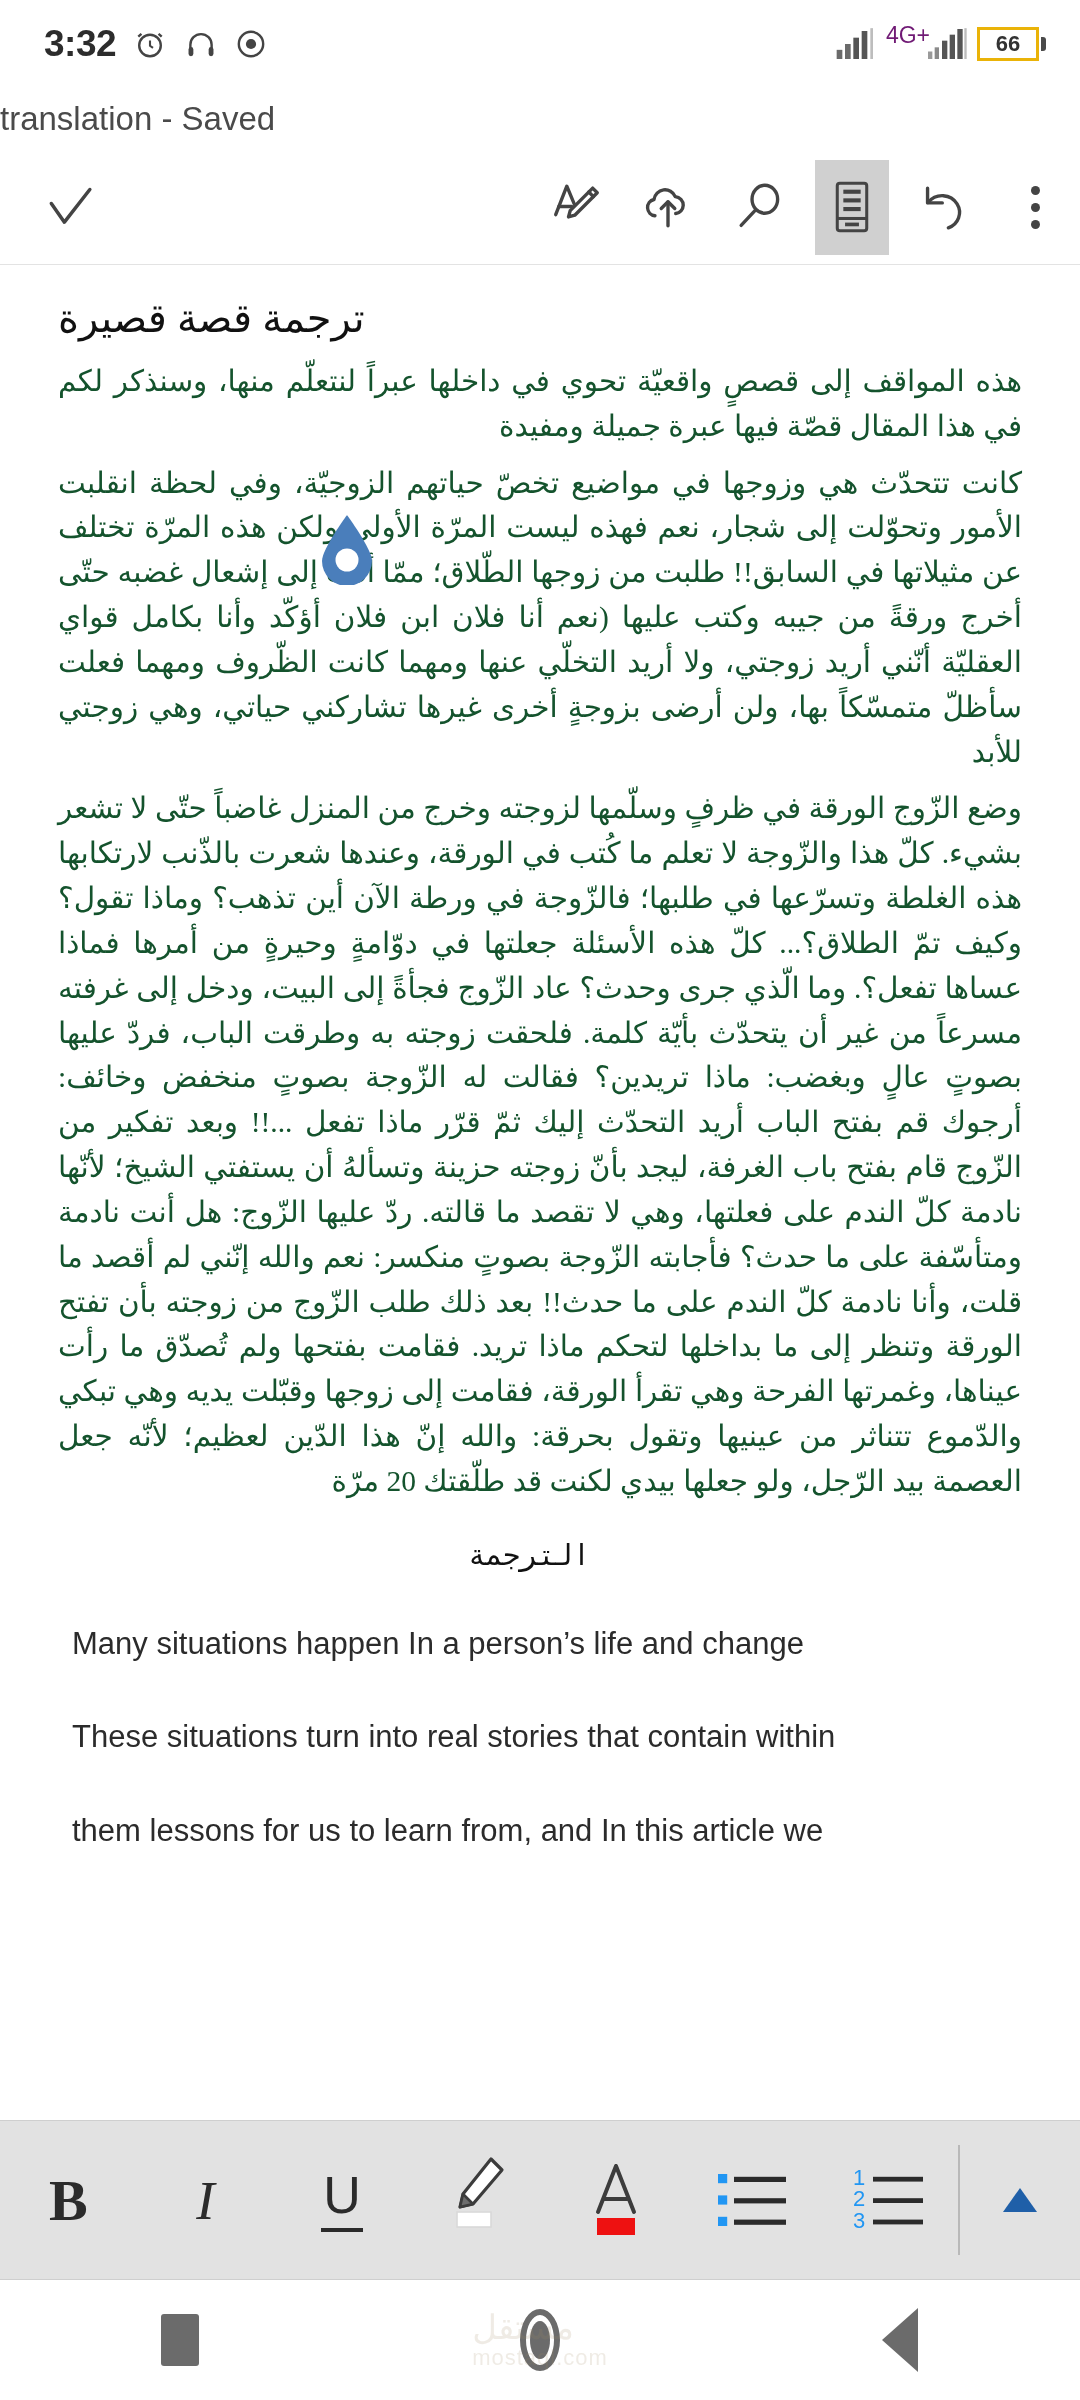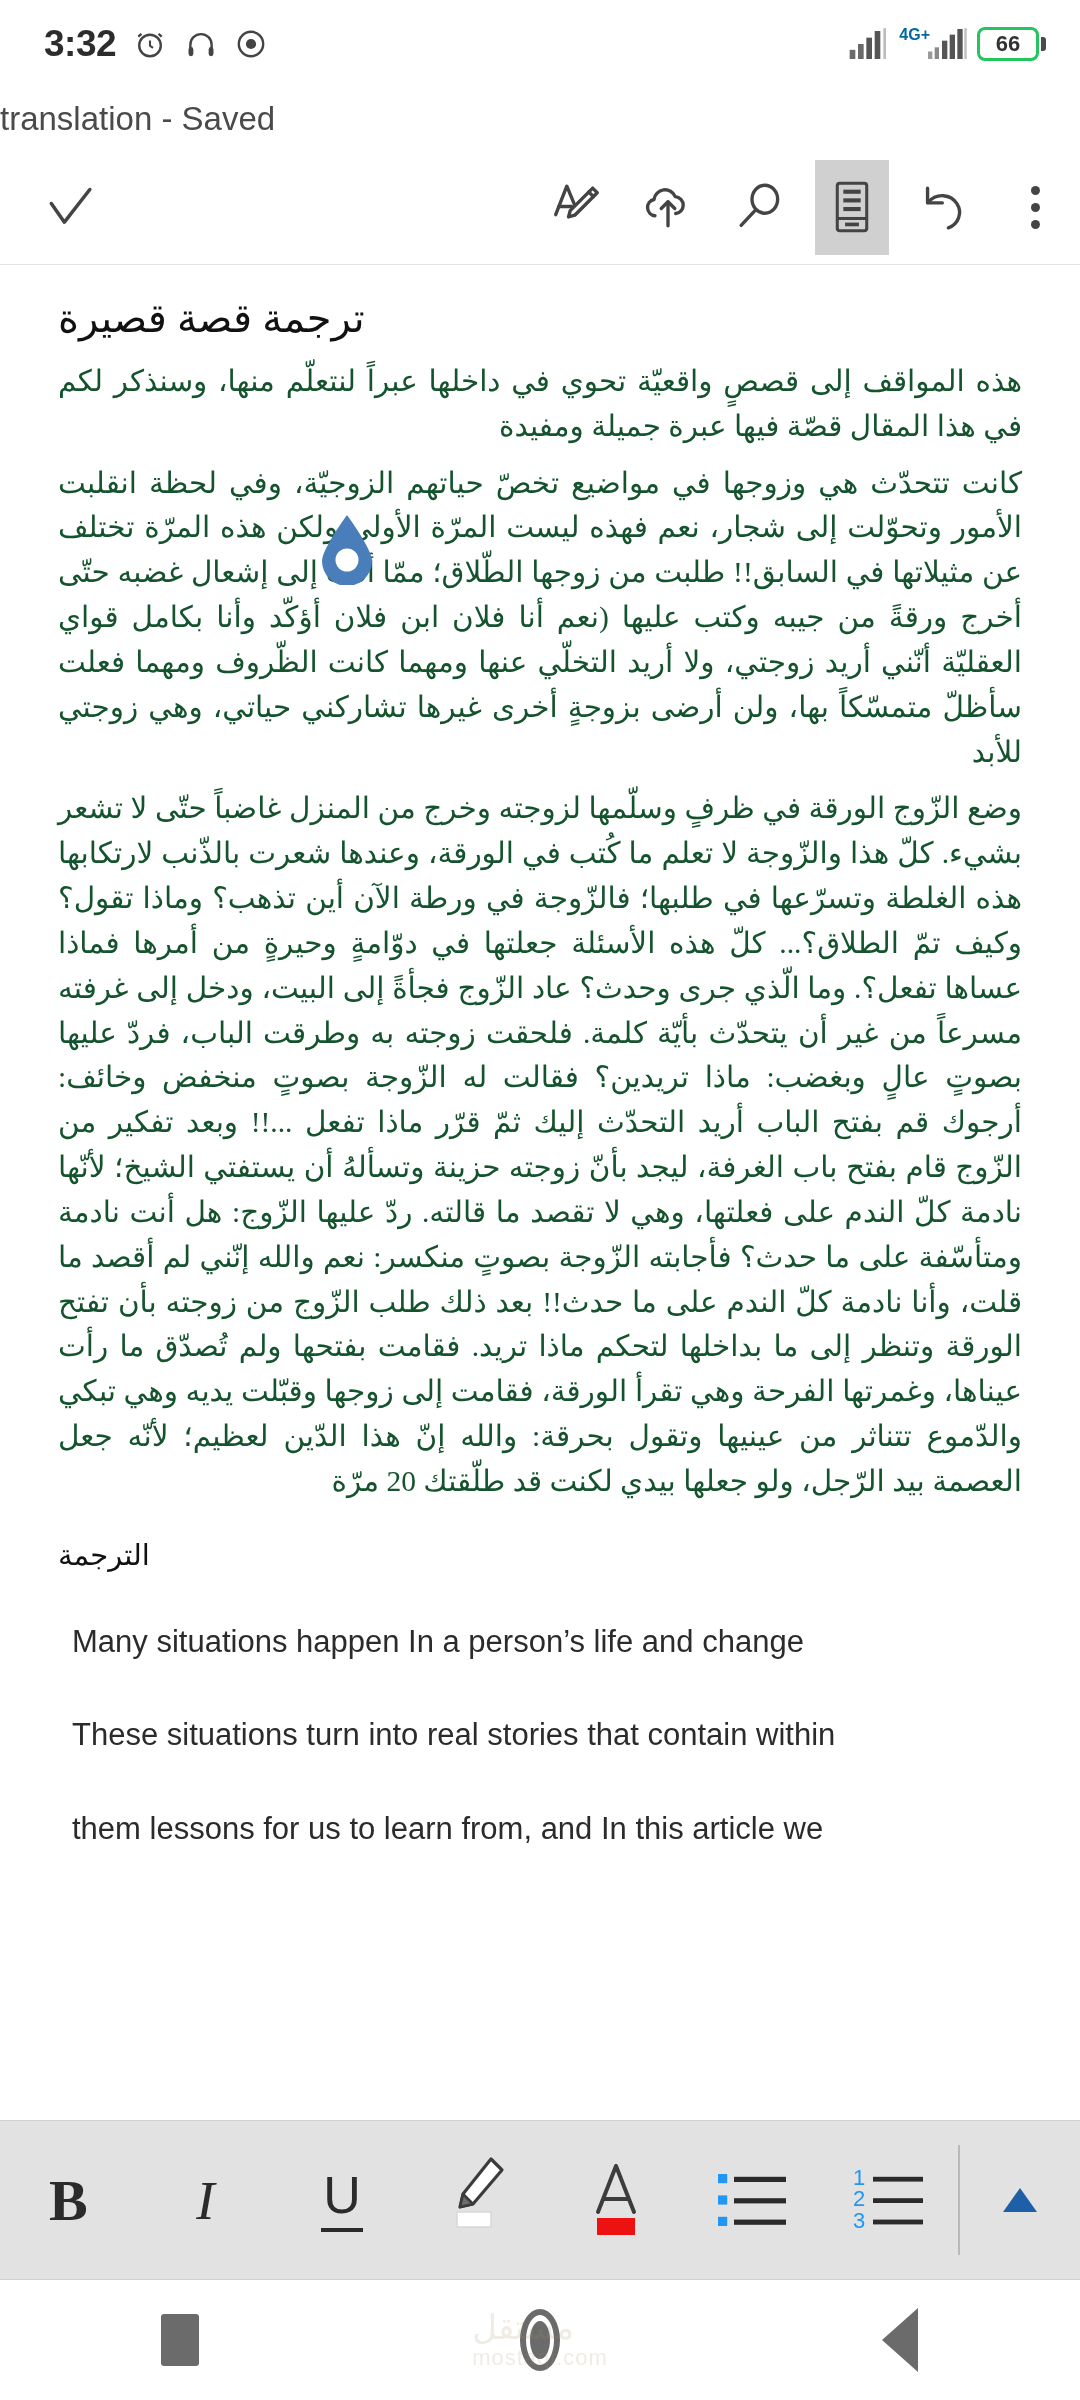--- a/index.html
+++ b/index.html
@@ -35,33 +35,33 @@
     letter-spacing: -0.5px;
     font-family: "Liberation Sans", sans-serif;
   }
   .status-icon { display: inline-flex; align-items: center; }
   .status-right { display: flex; align-items: center; gap: 10px; }
   .battery-shell {
     display: flex; align-items: center;
   }
   .battery-box {
     width: 62px; height: 34px;
-    border: 3px solid #22c55e;
-    border-radius: 8px;
+    border: 3px solid #eab308;
+    border-radius: 0;
     display: flex; align-items: center; justify-content: center;
     font-size: 22px; font-weight: bold; color: #333;
   }
   .battery-nub {
     width: 5px; height: 14px;
     background: #4a4a4a;
     border-radius: 0 3px 3px 0;
     margin-left: 2px;
   }
   .net-label {
-    font-size: 16px; font-weight: bold; color: #0369a1;
+    font-size: 23px; font-weight: normal; color: #701a75;
     position: relative; top: -9px; left: 1px;
   }
 
   
   .doc-title-bar {
     height: 62px;
     flex: 0 0 62px;
     display: flex; align-items: center; 
     background: #ffffff;
   }
@@ -129,22 +129,22 @@
     direction: rtl;
     text-align: justify;
     font-family: "Liberation Serif", "DejaVu Serif", serif;
     font-size: 29.5px;
     color: #14532d;
     line-height: 1.52;
     margin-top: 12px;
   }
   .ar-label {
     direction: rtl;
-    text-align: left;
-    font-family: Liberation Sans, sans-serif;
+    text-align: center;
+    font-family: Liberation Mono, monospace;
     font-size: 29px;
     color: #111;
     margin-top: 34px;
     padding-right: 22px;
   }
   .en-para {
     direction: ltr;
     text-align: left;
     font-family: "Liberation Sans", sans-serif;
     font-size: 31px;

